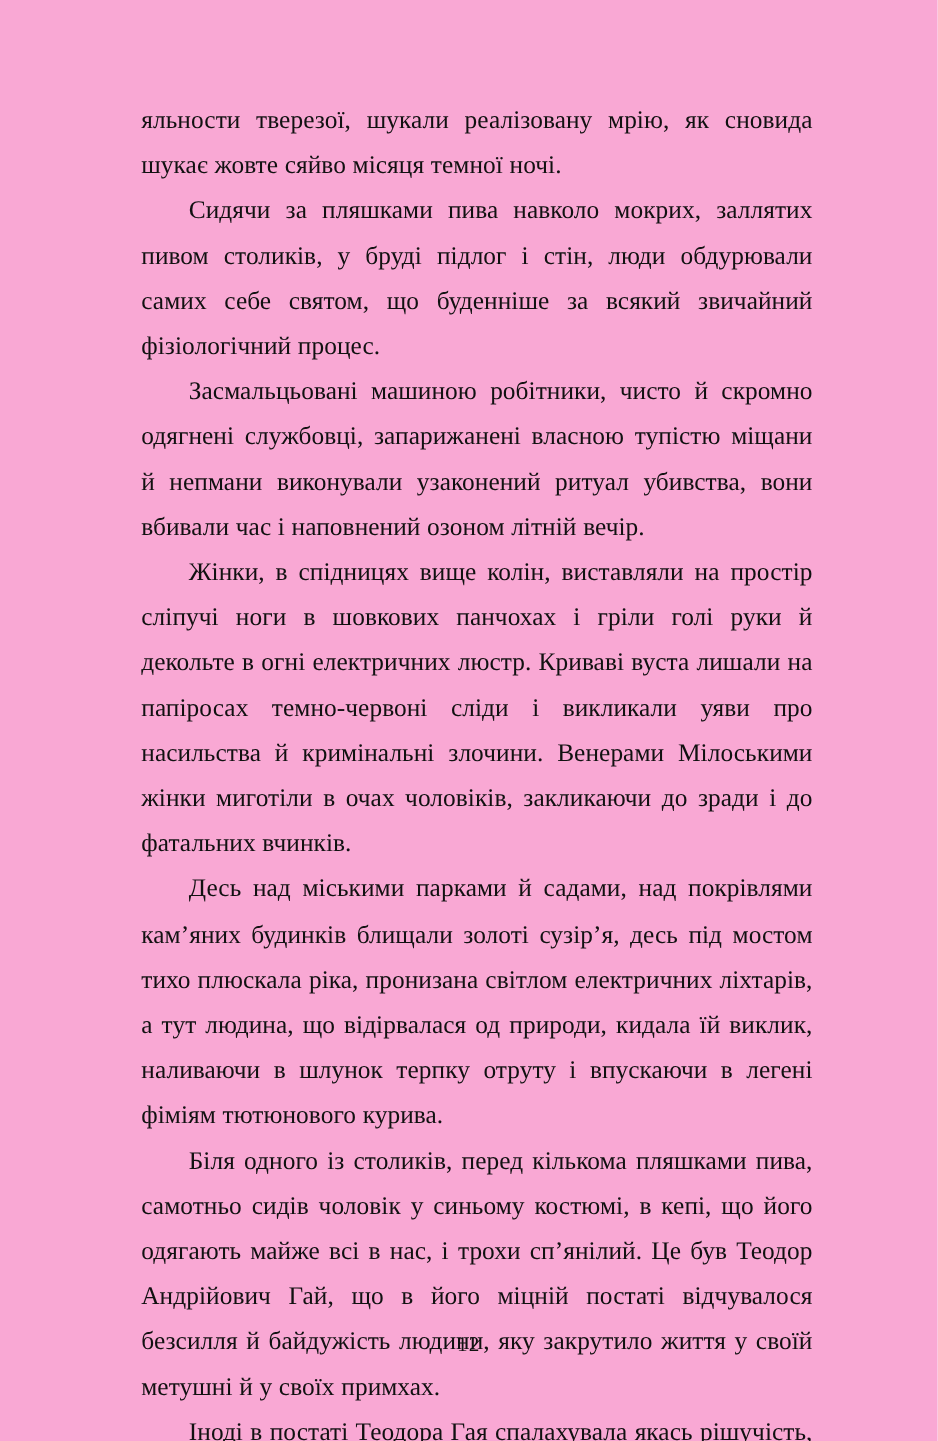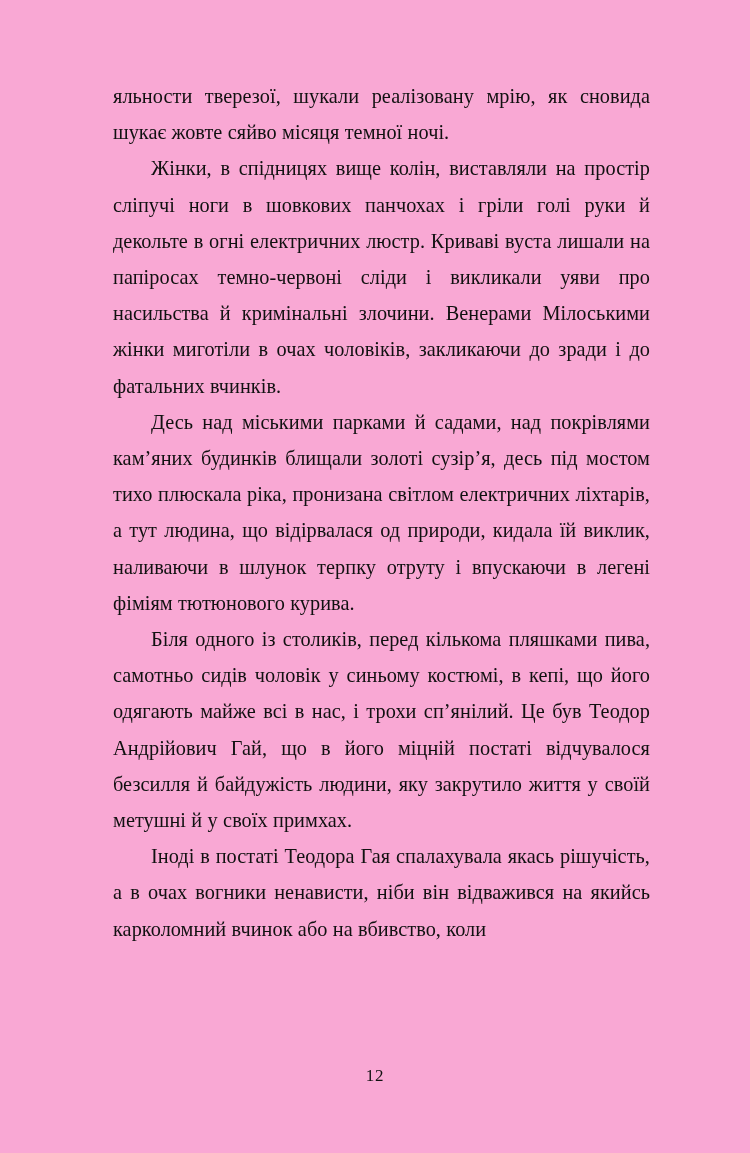--- a/index.html
+++ b/index.html
@@ -61,20 +61,22 @@
     color: #111111;
   }
 </style>
 </head>
 <body>
 
 <div class="page">
 
   <div class="text-block">
     <p class="para continuation">яльности тверезої, шукали реалізовану мрію, як сновида шукає жовте сяйво місяця темної ночі.</p>
+    <p class="para">Сидячи за пляшками пива навколо мокрих, заллятих пивом столиків, у бруді підлог і стін, люди обдурювали самих себе святом, що буденніше за всякий звичайний фізіологічний процес.</p>
+    <p class="para">Засмальцьовані машиною робітники, чисто й скромно одягнені службовці, запарижанені власною тупістю міщани й непмани виконували узаконений ритуал убивства, вони вбивали час і наповнений озоном літній вечір.</p>
     <p class="para">Жінки, в спідницях вище колін, виставляли на простір сліпучі ноги в шовкових панчохах і гріли голі руки й декольте в огні електричних люстр. Криваві вуста лишали на папіросах темно-червоні сліди і викликали уяви про насильства й кримінальні злочини. Венерами Мілоськими жінки миготіли в очах чоловіків, закликаючи до зради і до фатальних вчинків.</p>
     <p class="para">Десь над міськими парками й садами, над покрівлями кам’яних будинків блищали золоті сузір’я, десь під мостом тихо плюскала ріка, пронизана світлом електричних ліхтарів, а тут людина, що відірвалася од природи, кидала їй виклик, наливаючи в шлунок терпку отруту і впускаючи в легені фіміям тютюнового курива.</p>
     <p class="para">Біля одного із столиків, перед кількома пляшками пива, самотньо сидів чоловік у синьому костюмі, в кепі, що його одягають майже всі в нас, і трохи сп’янілий. Це був Теодор Андрійович Гай, що в його міцній постаті відчувалося безсилля й байдужість людини, яку закрутило життя у своїй метушні й у своїх примхах.</p>
     <p class="para">Іноді в постаті Теодора Гая спалахувала якась рішучість, а в очах вогники ненависти, ніби він відважився на якийсь карколомний вчинок або на вбивство, коли</p>
   </div>
 
   <div class="page-number">12</div>
 
 </div>
 

